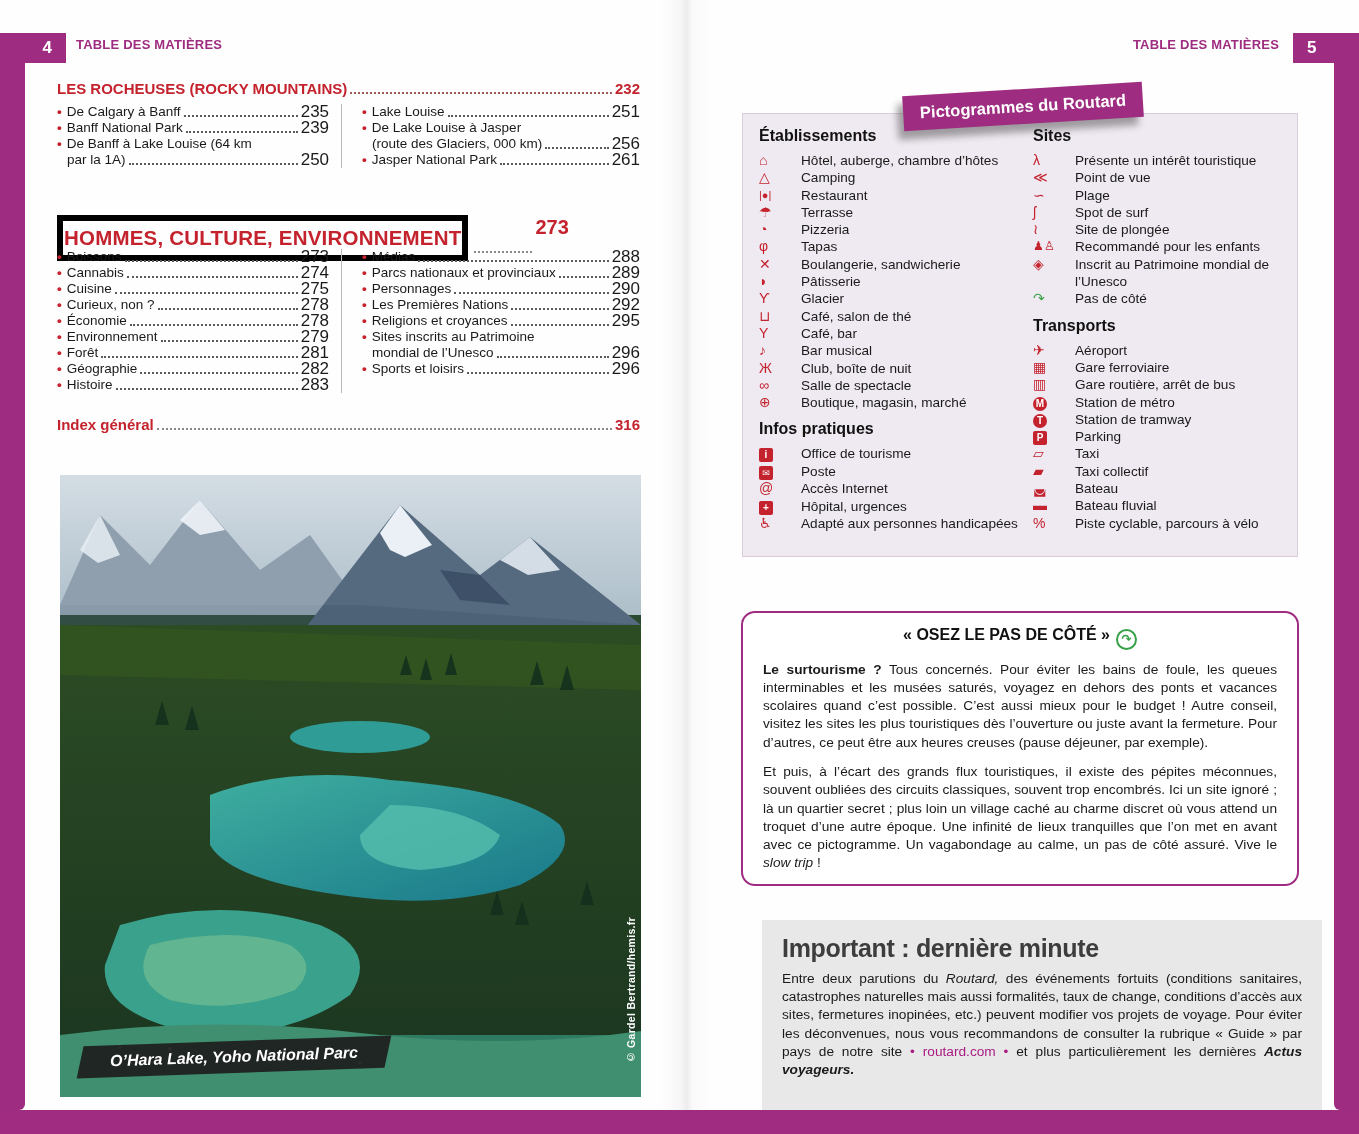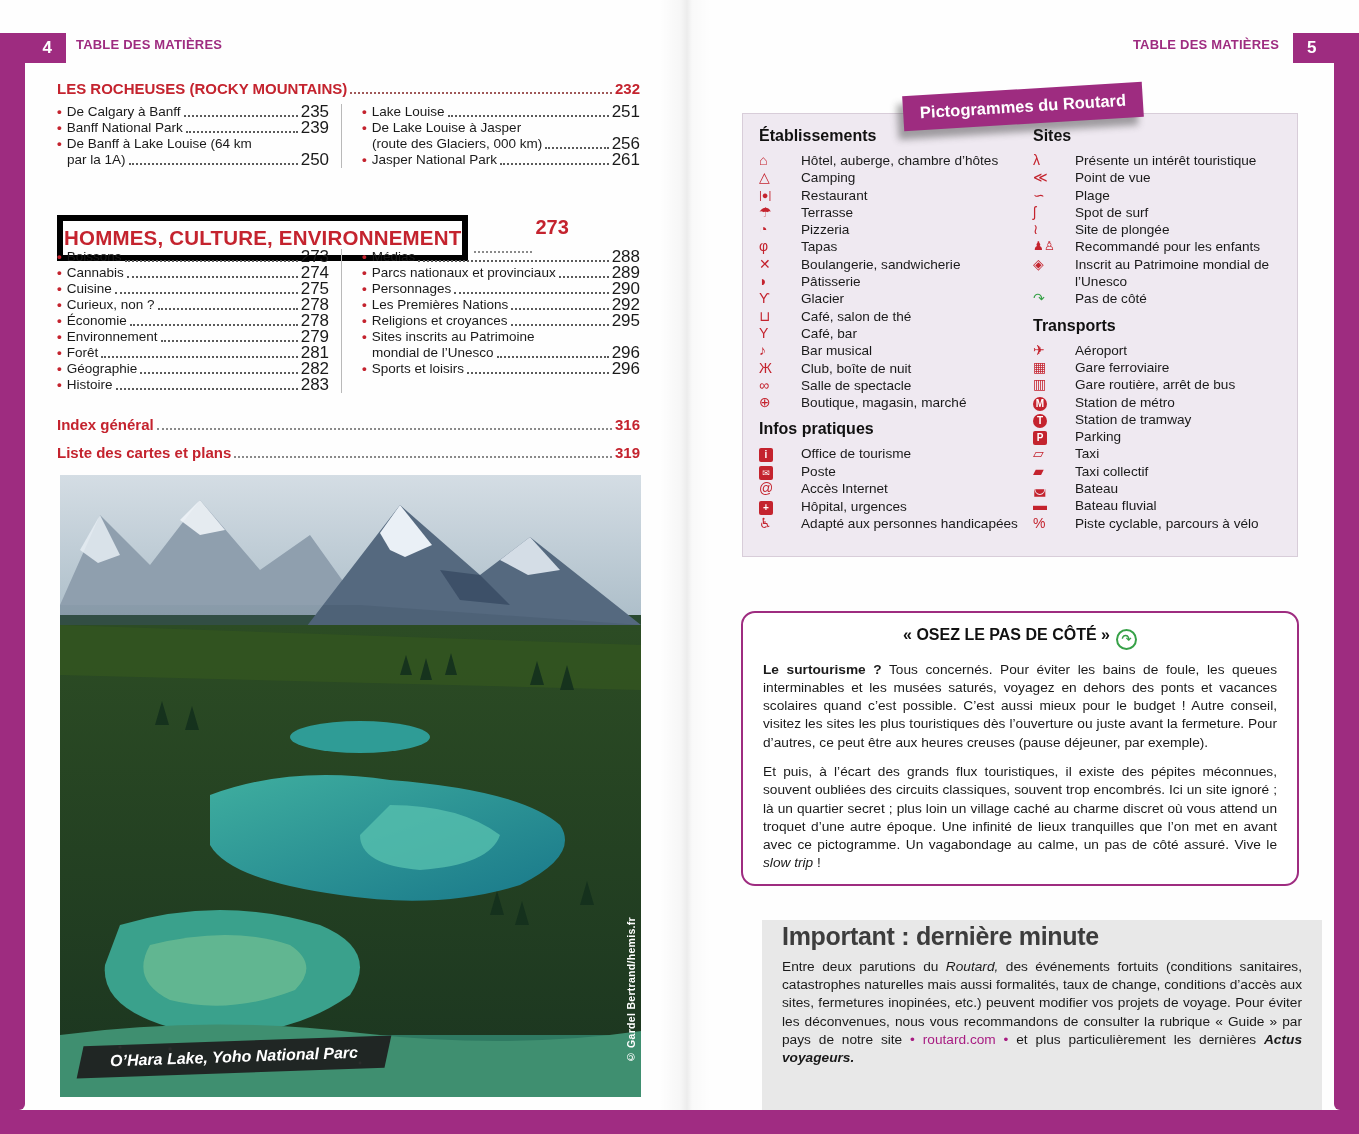--- a/index.html
+++ b/index.html
@@ -77,21 +77,21 @@
   .osez{left:741px;top:611px;width:558px;height:275px;border:2px solid #9e2c80;border-radius:14px;
     background:#fff;box-sizing:border-box;padding:13px 20px;overflow:hidden;}
   .osez-title{text-align:center;font-weight:bold;font-size:16px;color:#111;}
   .osez-pic{display:inline-flex;width:17px;height:17px;border:2px solid #37a148;border-radius:50%;
     color:#37a148;font-size:12px;align-items:center;justify-content:center;font-weight:bold;vertical-align:-3px;margin-left:6px;}
   .osez p{margin:11px 0 0 0;text-align:justify;font-size:13.7px;line-height:18.3px;}
   .hashtag{text-align:center;font-weight:bold;font-size:14.5px;margin-top:13px;}
 
   
   .important{left:762px;top:920px;width:560px;height:205px;background:#e8e8e8;box-sizing:border-box;
-    padding:2px 20px 0 20px;overflow:hidden;}
+    padding:14px 20px 0 20px;overflow:hidden;}
   .imp-title{font-weight:bold;font-size:25px;color:#3d3d3d;letter-spacing:-.3px;}
   .imp-text{margin-top:7px;text-align:justify;font-size:13.7px;line-height:18.2px;}
   .imp-link{color:#a81c82;font-weight:normal;}
   .bold-italic{font-weight:bold;font-style:italic;}
   .italic{font-style:italic;}
 
   .gutter{position:absolute;left:660px;top:0;width:52px;height:1110px;
     background:linear-gradient(90deg,rgba(0,0,0,0) 0%,rgba(0,0,0,.03) 40%,rgba(0,0,0,.07) 52%,rgba(0,0,0,.02) 62%,rgba(0,0,0,0) 100%);}
 </style>
 </head>
@@ -288,27 +288,20 @@
           </div>
       </div>
     </div>
   </div>
 
   <div class="abs toc" style="top:416px;">
     <div class="bigrow">
       <span>Index général</span>
       <span class="tdots"></span>
       <span>316</span>
-    </div>
-  </div>
-  <div class="abs toc" style="top:444px;">
-    <div class="bigrow">
-      <span>Liste des cartes et plans</span>
-      <span class="tdots"></span>
-      <span>319</span>
     </div>
   </div>
 
   <div class="abs photo">
     <svg width="581" height="622" viewBox="0 0 581 622" preserveAspectRatio="none">
       <defs>
         <linearGradient id="sky" x1="0" y1="0" x2="0" y2="1">
           <stop offset="0" stop-color="#d4dde4"></stop>
             <stop offset="1" stop-color="#aebfca"></stop>
         </linearGradient>

